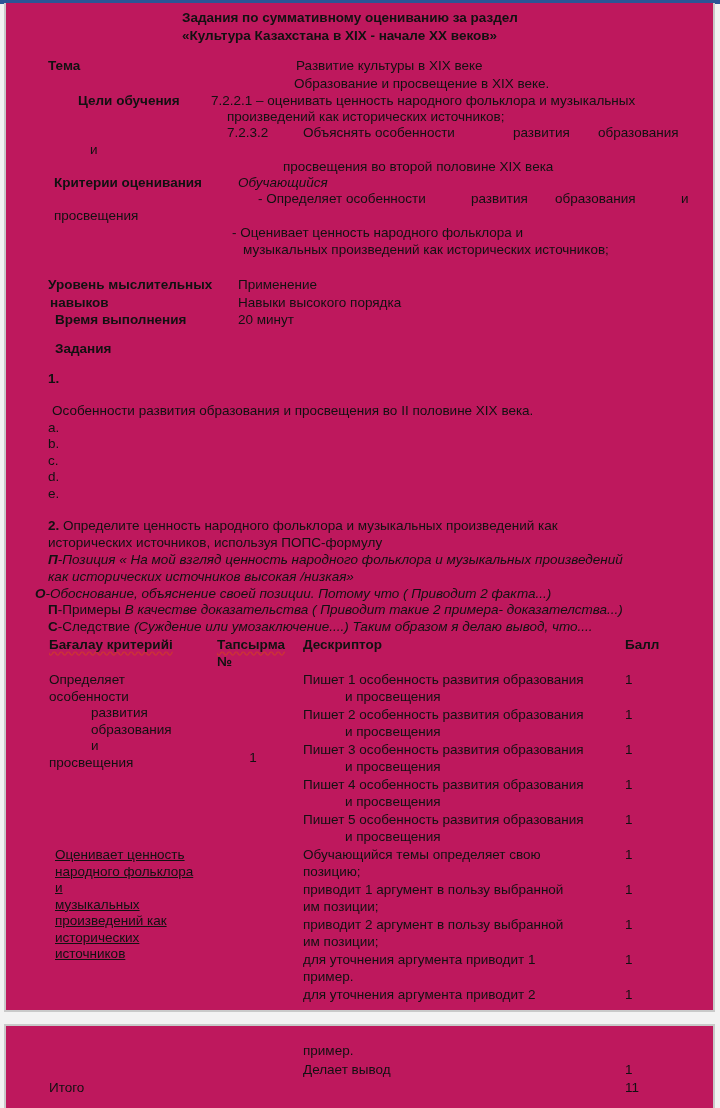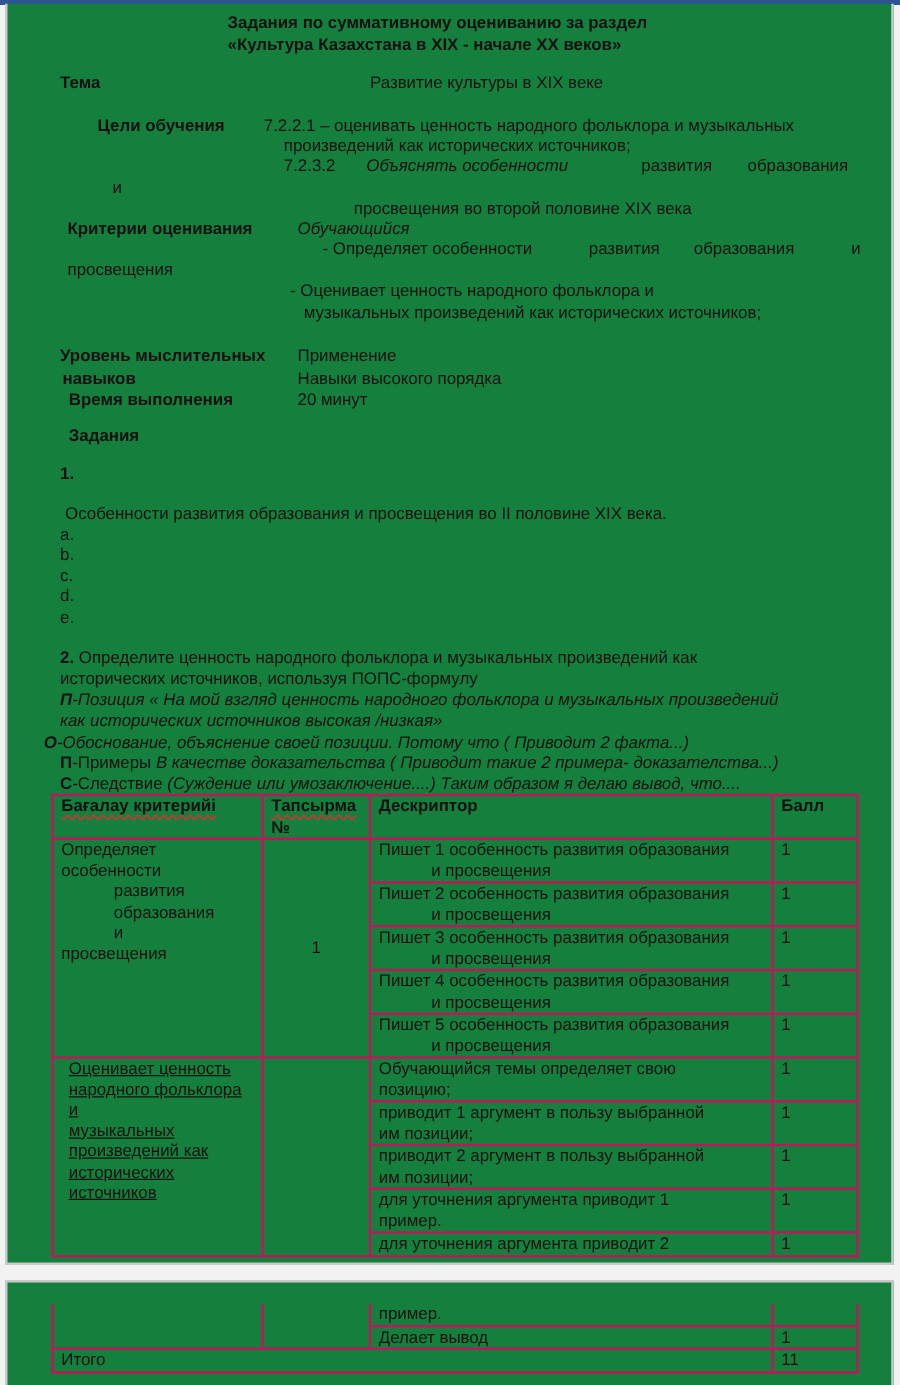--- a/index.html
+++ b/index.html
@@ -10,21 +10,21 @@
       color: #111;
       font-size: 13.5px;
       position: relative;
     }
     .topbar {
       position: absolute; left: 0; top: 0; width: 720px; height: 4px;
       background: #2c5596;
     }
     .page {
       position: absolute;
-      background: #15803d;
+      background: #be185d;
       border: 2px solid #c9c9c9;
     }
     .page1 { left: 4px; top: 3px; width: 711px; height: 1009px; border-top: none; }
     .page2 { left: 4px; top: 1024px; width: 711px; height: 90px; border-bottom: none; }
     .abs { position: absolute; white-space: nowrap; line-height: 16px; }
     .b { font-weight: bold; }
     .i { font-style: italic; }
     .title { font-weight: bold; font-size: 13.5px; }
 
     table.rubric {
@@ -48,26 +48,27 @@
 <body>
 
 <div class="topbar"></div>
 
 <div class="page page1">
   <div class="abs title" style="left:176px;top:7px;">Задания по суммативному оцениванию за раздел</div>
   <div class="abs title" style="left:176px;top:25px;">«Культура Казахстана в XIX - начале XX веков»</div>
 
   <div class="abs b" style="left:42px;top:55px;">Тема</div>
   <div class="abs" style="left:290px;top:55px;">Развитие культуры в XIX веке</div>
+  <div class="abs" style="left:288px;top:73px;">Образование и просвещение в XIX веке.</div>
 
   <div class="abs b" style="left:42px;top:90px;padding-left:30px;">Цели обучения</div>
   <div class="abs" style="left:205px;top:90px;">7.2.2.1 – оценивать ценность народного фольклора и  музыкальных</div>
   <div class="abs" style="left:221px;top:106px;">произведений как исторических источников;</div>
   <div class="abs" style="left:221px;top:122px;">7.2.3.2</div>
-  <div class="abs" style="left:287px;top:122px;font-style:italic;">Объяснять   особенности</div>
+  <div class="abs" style="left:297px;top:122px;">Объяснять   особенности</div>
   <div class="abs" style="left:507px;top:122px;">развития</div>
   <div class="abs" style="left:592px;top:122px;">образования</div>
   <div class="abs" style="left:84px;top:139px;">и</div>
   <div class="abs" style="left:249px;top:156px;padding-left:28px;">просвещения во второй половине XIX века</div>
 
   <div class="abs b" style="left:48px;top:172px;">Критерии оценивания</div>
   <div class="abs i" style="left:232px;top:172px;">Обучающийся</div>
   <div class="abs" style="left:252px;top:188px;">- Определяет особенности</div>
   <div class="abs" style="left:465px;top:188px;">развития</div>
   <div class="abs" style="left:549px;top:188px;">образования</div>

